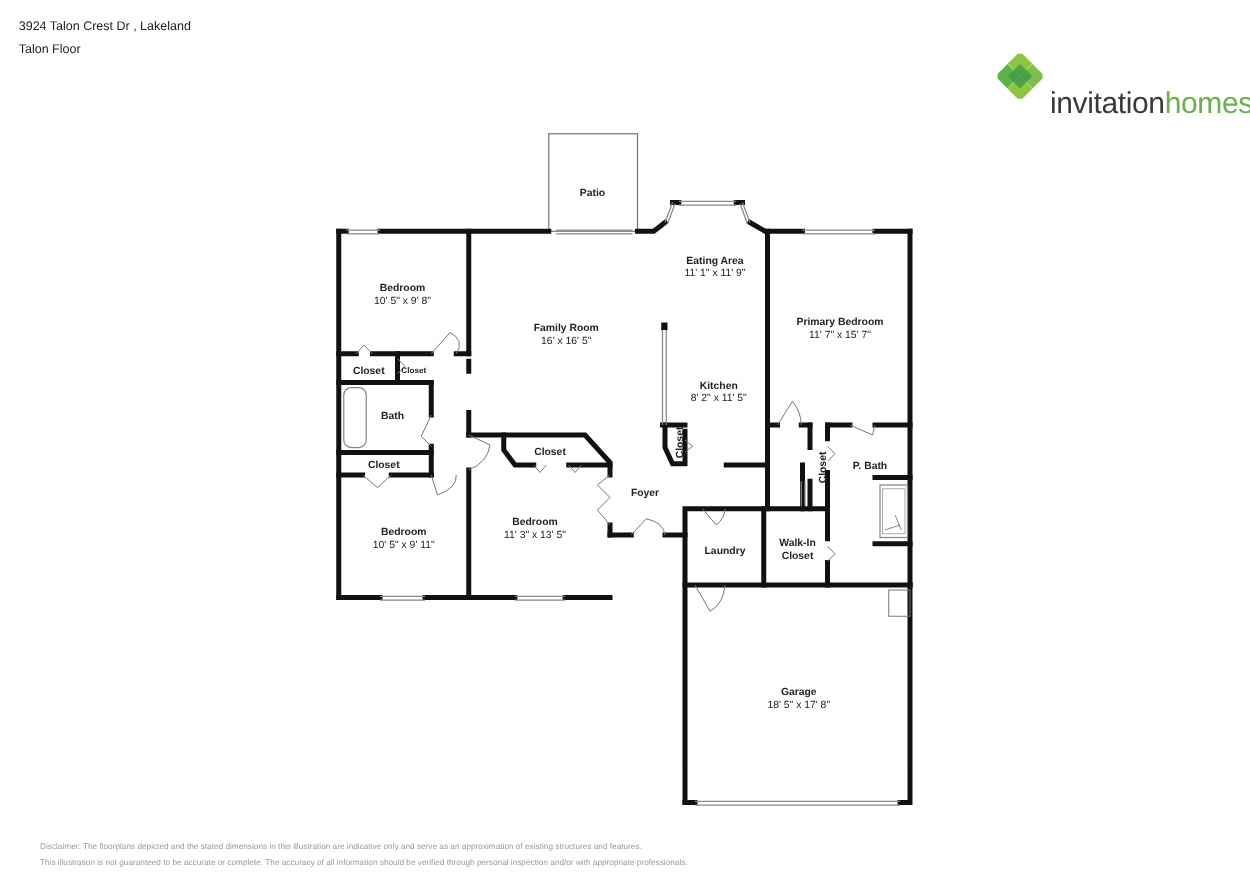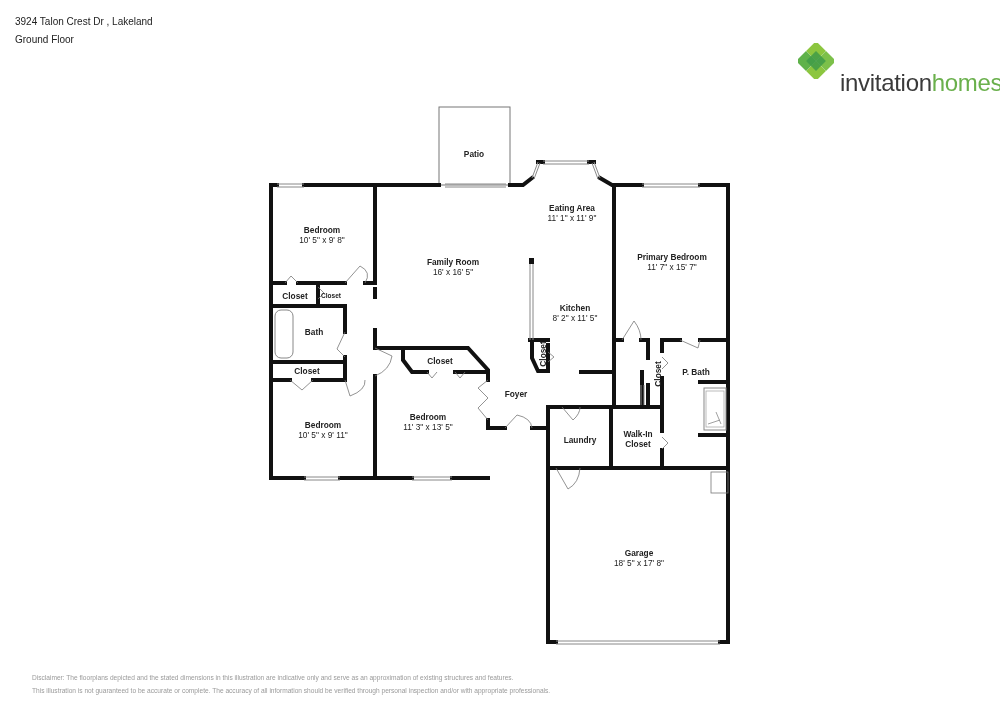--- a/index.html
+++ b/index.html
@@ -16,21 +16,21 @@
   #disc2 { top:687px; }
   svg.plan { position:absolute; left:0; top:0; }
   .lbl { font-family:"Liberation Sans", sans-serif; font-size:8.3px; font-weight:bold; fill:#222; text-anchor:middle; }
   .dim { font-family:"Liberation Sans", sans-serif; font-size:8.3px; fill:#222; text-anchor:middle; }
   .small { font-size:6.5px; }
 </style>
 </head>
 <body>
 
 <div class="hdr" id="addr">3924 Talon Crest Dr , Lakeland</div>
-<div class="hdr" id="floor">Ground Floor</div>
+<div class="hdr" id="floor">Talon Floor</div>
 
 <div class="logo">
   <svg width="36" height="36" viewBox="0 0 36 36">
     <rect x="11" y="1" width="14" height="14" transform="rotate(45 18 8)" fill="#8cc63f"></rect>
     <rect x="11" y="21" width="14" height="14" transform="rotate(45 18 28)" fill="#8cc63f"></rect>
     <rect x="1" y="11" width="14" height="14" transform="rotate(45 8 18)" fill="#5fb24a"></rect>
     <rect x="21" y="11" width="14" height="14" transform="rotate(45 28 18)" fill="#7cc04a"></rect>
     <rect x="11" y="11" width="14" height="14" transform="rotate(45 18 18)" fill="#3f9b48" opacity="0.85"></rect>
   </svg>
   <div class="logo-text">

